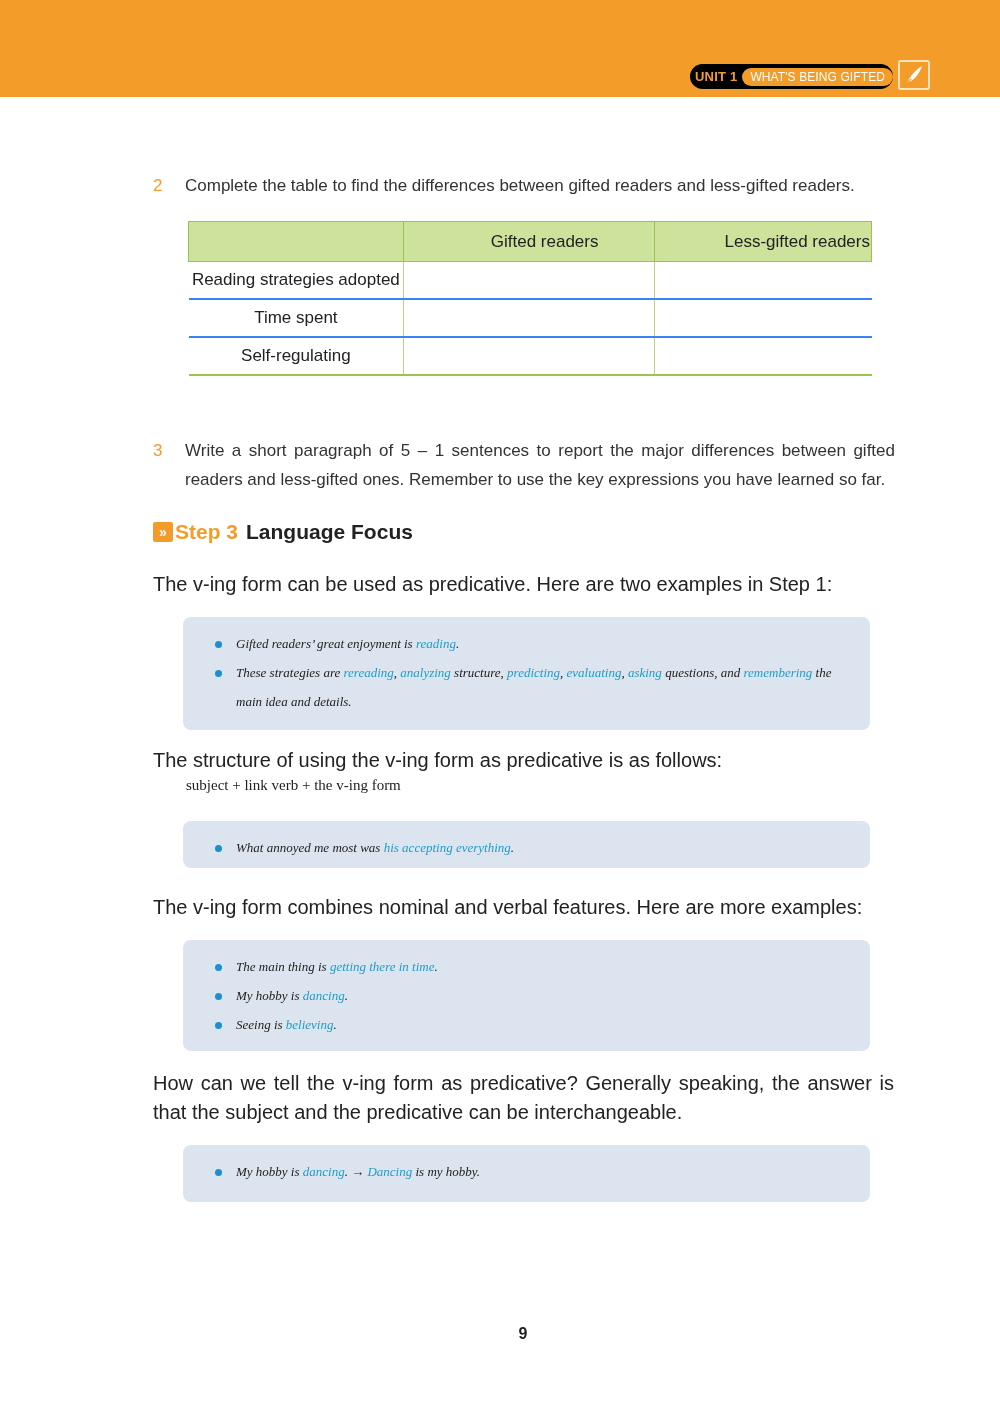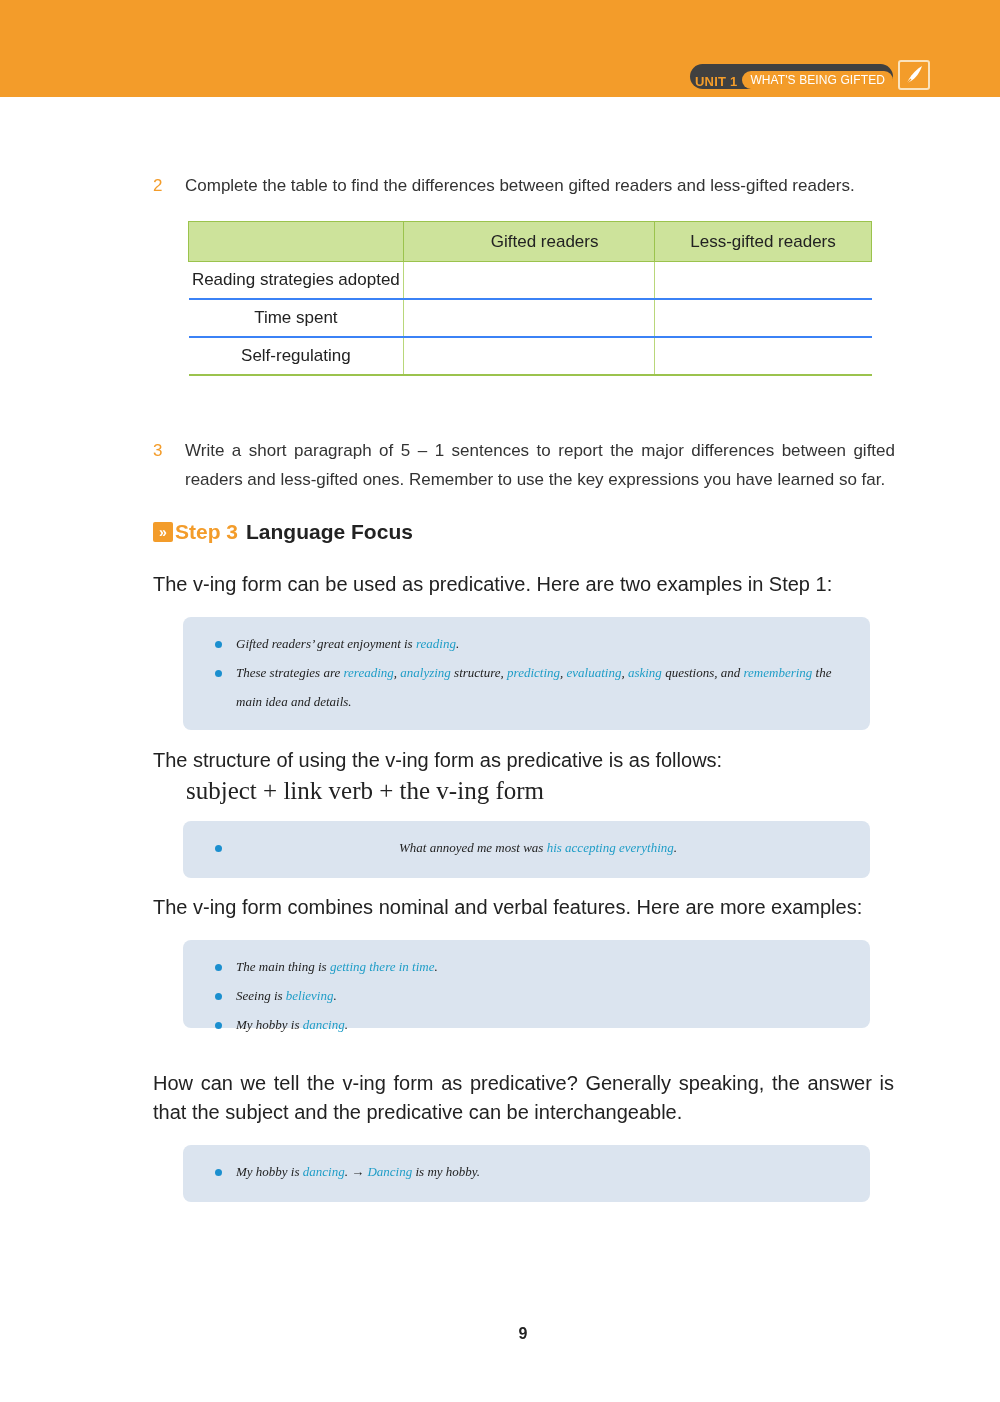--- a/index.html
+++ b/index.html
@@ -6,21 +6,21 @@
   body {
     width: 1000px; height: 1402px; position: relative; background: #ffffff;
     font-family: "Liberation Sans", sans-serif; color: #222; overflow: hidden;
   }
   .header-band {
     position: absolute; left: 0; top: 0; width: 1000px; height: 97px;
     background: #f39c2a;
   }
   .unit-pill {
     position: absolute; left: 690px; top: 64px; height: 25px; width: 203px;
-    background: #404040; border-radius: 13px; display: flex; align-items: flex-end;
+    background: #000000; border-radius: 13px; display: flex; align-items: center;
     box-sizing: border-box; padding-left: 5px;
   }
   .unit-label {
     font-weight: bold; font-size: 13px; color: #f39c2a; margin-right: 5px; letter-spacing: 0.2px;
   }
   .unit-title {
     background: #f39c2a; color: #fff; font-size: 12px; border-radius: 9px;
     padding: 2px 8px; line-height: 14px; letter-spacing: 0.1px;
   }
   .pen-box {
@@ -56,21 +56,21 @@
     display: inline-flex; align-items: center; justify-content: center; border-radius: 2px;
     margin-right: 2px;
   }
   .step-num { color: #f39c2a; margin-right: 8px; }
   .step-title { color: #222; }
   .para {
     position: absolute; left: 153px; width: 741px; font-size: 20px; line-height: 29px; color: #222;
     text-align: justify;
   }
   .formula {
-    position: absolute; left: 186px; font-family: "Liberation Serif", serif; font-size: 25px; color: #222;
+    position: absolute; left: 186px; font-family: "Liberation Serif", serif; font-size: 15px; color: #222;
   }
   .ex-box {
     position: absolute; left: 183px; width: 687px; background: #dbe4ef; border-radius: 8px;
     box-sizing: border-box; padding: 12px 0 0 30px;
   }
   .ex-box ul { list-style: none; margin: 0; padding: 0; }
   .ex-box li {
     font-family: "Liberation Serif", serif; font-style: italic; font-size: 13px; line-height: 29px;
     position: relative; padding-left: 23px; color: #222; padding-right: 30px;
   }
@@ -102,21 +102,21 @@
 <div class="q" style="top:171px;">
   <span class="num">2</span>
   <span class="text">Complete the table to find the differences between gifted readers and less-gifted readers.</span>
 </div>
 
 <table class="cmp">
   <thead>
     <tr>
       <th style="width:223px;"></th>
       <th style="width:229px;padding-left:32px;">Gifted readers</th>
-      <th style="width:226px;">Less-gifted readers</th>
+      <th style="width:226px;text-align:right;">Less-gifted readers</th>
     </tr>
   </thead>
   <tbody>
     <tr>
       <td>Reading strategies adopted</td>
       <td></td>
       <td></td>
     </tr>
     <tr>
       <td>Time spent</td>
@@ -145,32 +145,32 @@
 <div class="para" style="top:570px;">The v-ing form can be used as predicative. Here are two examples in Step 1:</div>
 <div class="ex-box" style="top:617px; height:113px;">
   <ul>
       <li><span>Gifted readers’ great enjoyment is </span><span class="hl">reading</span><span>.</span></li>
       <li><span>These strategies are </span><span class="hl">rereading</span><span>, </span><span class="hl">analyzing</span><span> structure, </span><span class="hl">predicting</span><span>, </span><span class="hl">evaluating</span><span>, </span><span class="hl">asking</span><span> questions, and </span><span class="hl">remembering</span><span> the main idea and details.</span></li>
     </ul>
 </div>
 
 <div class="para" style="top:746px;">The structure of using the v-ing form as predicative is as follows:</div>
 <div class="formula" style="top:777px;">subject + link verb + the v-ing form</div>
-<div class="ex-box" style="top:821px; height:57px;text-align:center;">
+<div class="ex-box" style="top:821px; height:47px;">
   <ul>
       <li><span>What annoyed me most was </span><span class="hl">his accepting everything</span><span>.</span></li>
     </ul>
 </div>
 
 <div class="para" style="top:893px;">The v-ing form combines nominal and verbal features. Here are more examples:</div>
-<div class="ex-box" style="top:940px; height:88px;">
+<div class="ex-box" style="top:940px; height:111px;">
   <ul>
       <li><span>The main thing is </span><span class="hl">getting there in time</span><span>.</span></li>
+      <li><span>My hobby is </span><span class="hl">dancing</span><span>.</span></li>
       <li><span>Seeing is </span><span class="hl">believing</span><span>.</span></li>
-      <li><span>My hobby is </span><span class="hl">dancing</span><span>.</span></li>
     </ul>
 </div>
 
 <div class="para" style="top:1069px;">How can we tell the v-ing form as predicative? Generally speaking, the answer is that the subject and the predicative can be interchangeable.</div>
 <div class="ex-box" style="top:1145px; height:57px;">
   <ul>
       <li><span>My hobby is </span><span class="hl">dancing</span><span>. → </span><span class="hl">Dancing</span><span> is my hobby.</span></li>
     </ul>
 </div>
 

